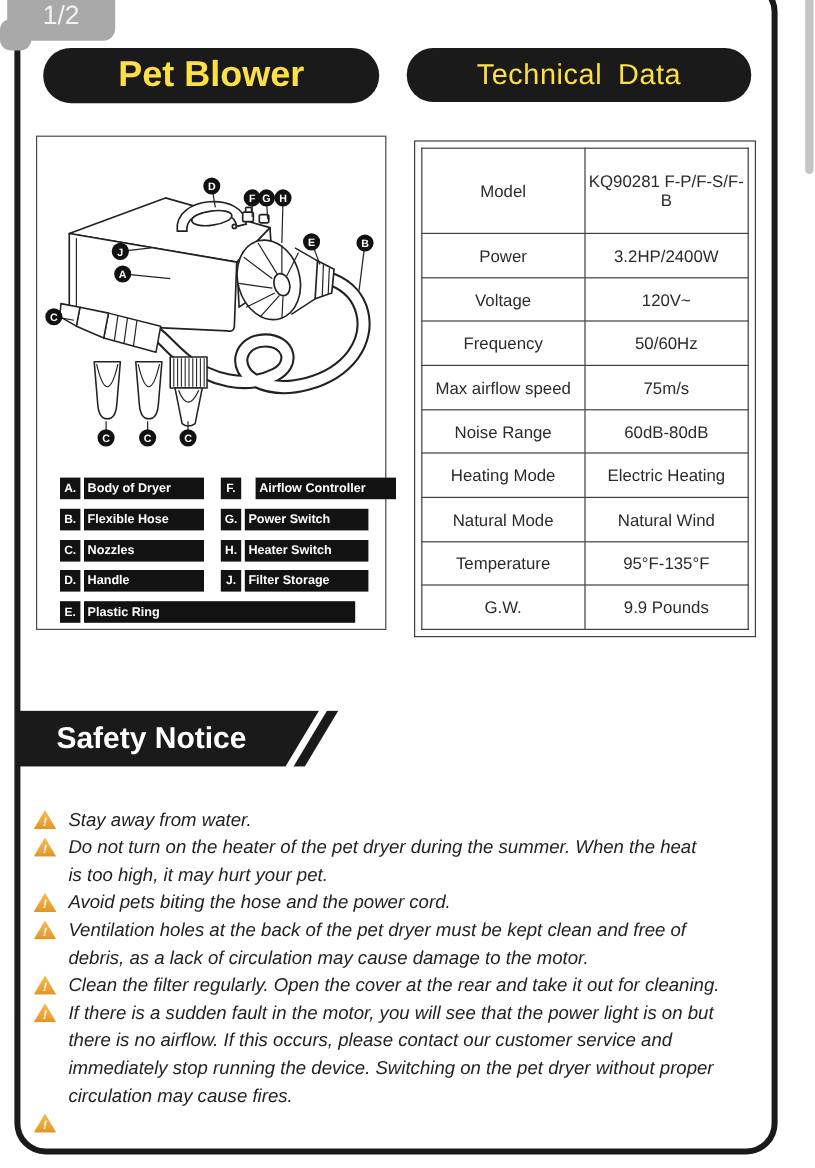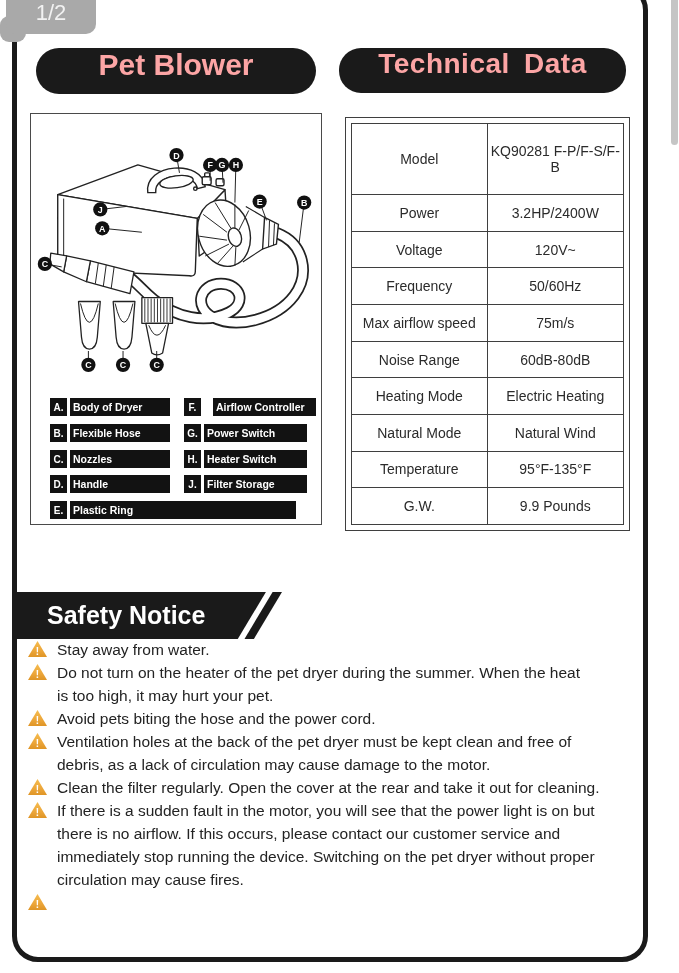--- a/index.html
+++ b/index.html
@@ -21,23 +21,23 @@
   .page-indicator{position:absolute;left:6px;top:-9px;width:90px;height:43px;background:var(--c-badge);
                   border-radius:10px;color:#f2f2f2;font-size:22px;text-align:center;line-height:43px;z-index:5;}
   .page-indicator-tail{position:absolute;left:0px;top:16px;width:26px;height:26px;background:var(--c-badge);
                   border-radius:9px;z-index:4;}
 
   
   .scrollbar-thumb{position:absolute;left:671px;top:-8px;width:7px;height:153px;background:var(--c-scroll);
                    border-radius:4px;z-index:6;}
 
   
-  .pill{position:absolute;background:var(--c-ink);color:#fca5a5;display:flex;align-items:flex-start;justify-content:center;margin-top:8px;}
+  .pill{position:absolute;background:var(--c-ink);color:#fde047;display:flex;align-items:center;justify-content:center;}
   .banner-pet{left:36px;top:40px;width:280px;height:46px;border-radius:23px;font-size:30px;font-weight:700;}
-  .banner-tech{left:339px;top:40px;width:287px;height:45px;border-radius:22px;font-size:28px;font-weight:700;
+  .banner-tech{left:339px;top:40px;width:287px;height:45px;border-radius:22px;font-size:24px;font-weight:400;
                letter-spacing:.5px;word-spacing:6px;}
 
   
   .diagram-box{position:absolute;left:30px;top:113px;width:292px;height:412px;border:1.5px solid #4a4a4a;
                box-sizing:border-box;background:#fff;}
   .device-svg{position:absolute;left:0;top:0;}
 
   .legend-row{position:absolute;display:flex;align-items:stretch;}
   .legend-key{width:17px;height:18px;background:#121212;color:#fff;font-size:10px;font-weight:700;
               display:flex;align-items:center;justify-content:center;flex:none;}
@@ -54,21 +54,21 @@
 
   
   .safety-banner-wrap{position:absolute;left:14px;top:592px;width:268px;height:47px;}
   .sb-main{position:absolute;inset:0;background:var(--c-ink);
            clip-path:polygon(0 0,94% 0,83.5% 100%,0 100%);
            color:#ffffff;font-size:25px;font-weight:700;line-height:46px;padding-left:33px;box-sizing:border-box;}
   .sb-accent{position:absolute;inset:0;background:var(--c-ink);
            clip-path:polygon(96.5% 0,100% 0,89.5% 100%,86% 100%);}
 
   
-  .safety-list{position:absolute;left:28px;top:638px;width:618px;}
+  .safety-list{position:absolute;left:28px;top:672px;width:618px;font-style:italic;}
   .safety-item{display:flex;align-items:flex-start;}
   .warn-icon{width:19px;height:16px;flex:none;margin-top:3px;position:relative;
              clip-path:polygon(50% 0,100% 100%,0 100%);
              background:linear-gradient(180deg,#f5bc4e 0%,var(--c-warn) 60%,#df9526 100%);}
   .warn-icon::after{content:"!";position:absolute;left:50%;transform:translateX(-50%);bottom:0px;
                     color:#fff;font-size:10px;font-weight:700;}
   .warn-text{margin-left:10px;font-size:15.5px;line-height:23px;color:#232323;white-space:pre-line;}
 </style>
 </head>
 <body>
@@ -194,21 +194,21 @@
         <div class="legend-row" style="left: 19px; top: 361px;">
           <span class="legend-key">D.</span>
           <span class="legend-bar" style="width: 100px;">Handle</span>
         </div>
         <div class="legend-row" style="left: 19px; top: 387px;">
           <span class="legend-key">E.</span>
           <span class="legend-bar" style="width: 226px;">Plastic Ring</span>
         </div>
         <div class="legend-row" style="left: 153px; top: 284px;">
           <span class="legend-key">F.</span>
-          <span class="legend-bar" style="width: 103px; margin-left: 12px;">Airflow Controller</span>
+          <span class="legend-bar" style="width: 117px; margin-left: 12px;">Airflow Controller</span>
         </div>
         <div class="legend-row" style="left: 153px; top: 310px;">
           <span class="legend-key">G.</span>
           <span class="legend-bar" style="width: 103px;">Power Switch</span>
         </div>
         <div class="legend-row" style="left: 153px; top: 336px;">
           <span class="legend-key">H.</span>
           <span class="legend-bar" style="width: 103px;">Heater Switch</span>
         </div>
         <div class="legend-row" style="left: 153px; top: 361px;">

